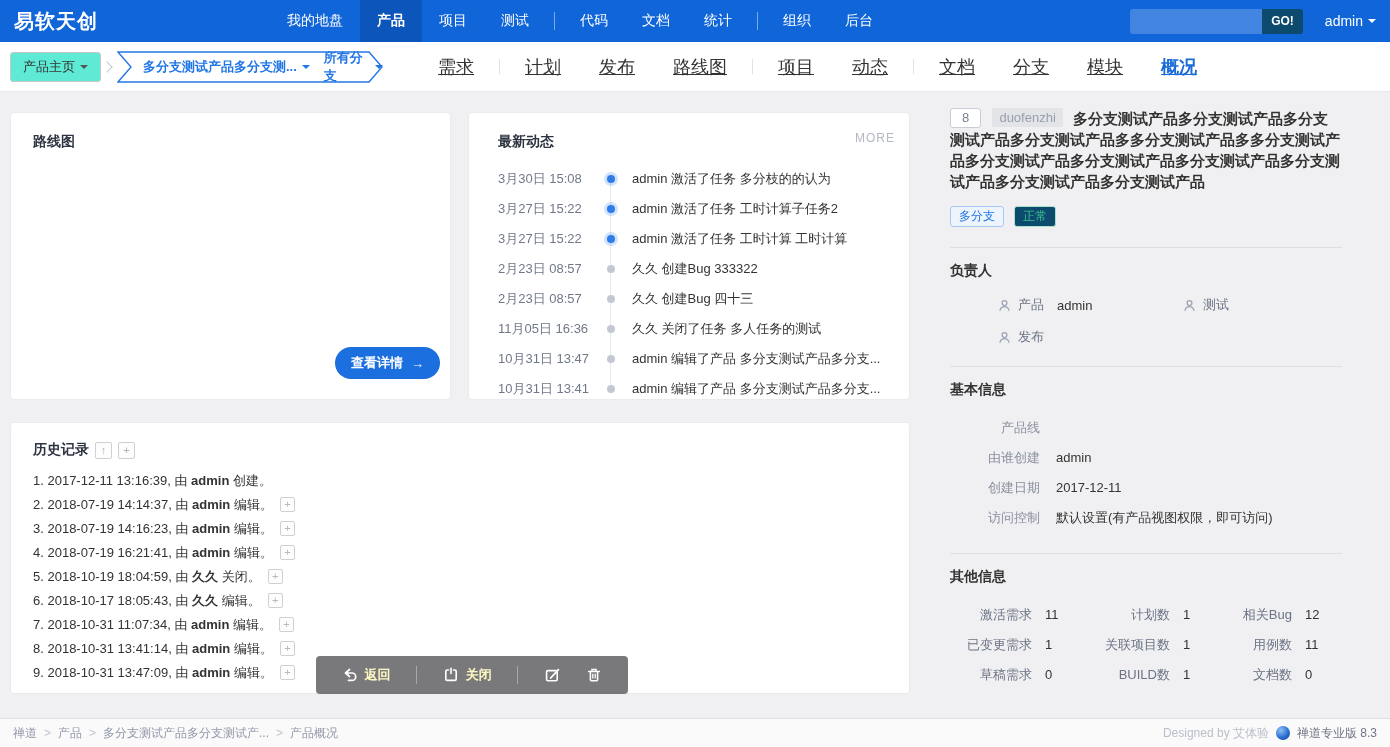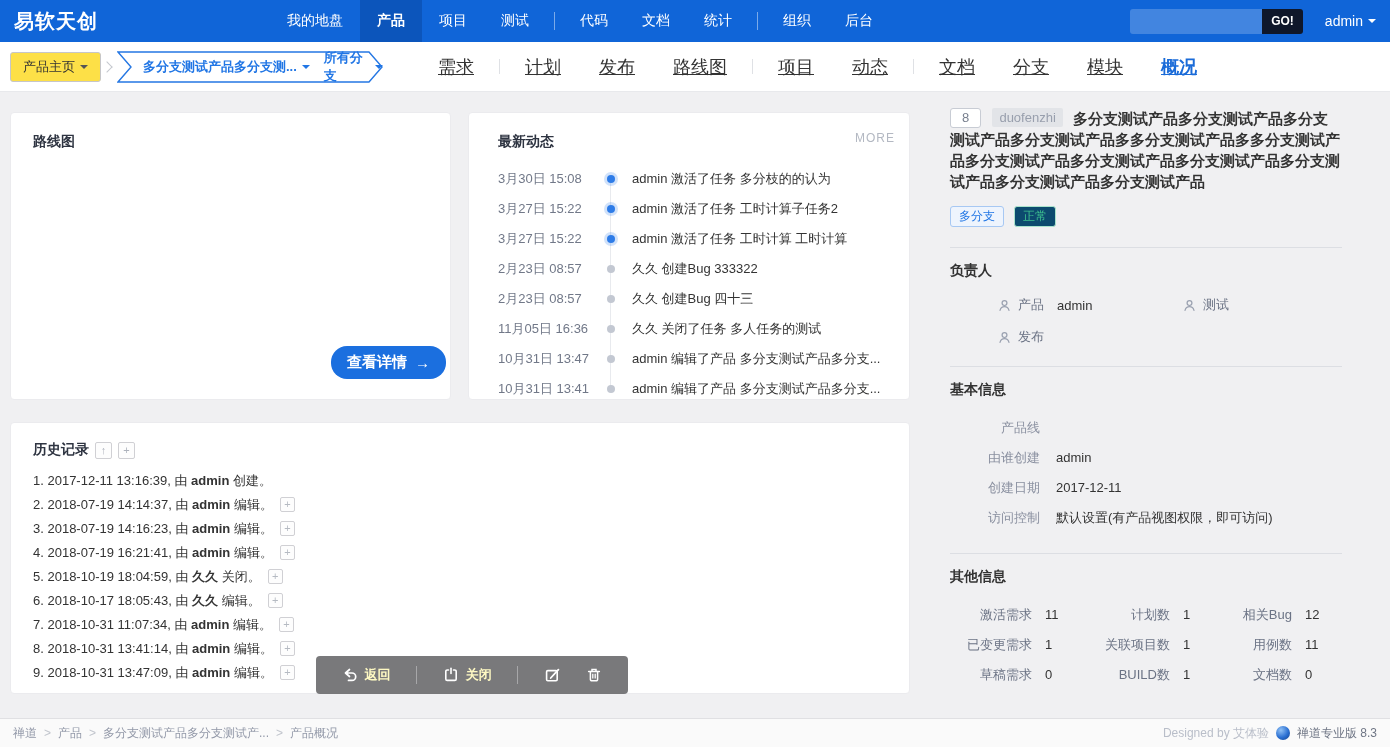--- a/index.html
+++ b/index.html
@@ -9,46 +9,46 @@
   
   .navbar { height:42px; background:#1065d8; display:flex; align-items:stretch; color:#fff; }
   .logo { font-size:20px; font-weight:bold; padding:0 14px; display:flex; align-items:center; letter-spacing:1px; }
   .nav-items { display:flex; align-items:stretch; margin-left:158px; }
   .nav-item { display:flex; align-items:center; padding:0 17px; font-size:14px; color:#fff; cursor:pointer; }
   .nav-item.active { background:#0c55bb; font-weight:bold; }
   .nav-sep { width:1px; height:18px; background:rgba(255,255,255,.45); align-self:center; margin:0 8px; }
   .nav-right { margin-left:auto; display:flex; align-items:center; padding-right:14px; }
   .searchbox { display:flex; align-items:center; }
   .search-input { width:132px; height:25px; border:none; background:#4285e0; border-radius:3px 0 0 3px; outline:none; color:#fff; padding:0 8px; font-size:13px; }
-  .go-btn { height:25px; border:none; background:#0f172a; color:#fff; font-size:12px; font-weight:bold; padding:0 9px; border-radius:0 3px 3px 0; cursor:pointer; }
+  .go-btn { height:25px; border:none; background:#0c4a6e; color:#fff; font-size:12px; font-weight:bold; padding:0 9px; border-radius:0 3px 3px 0; cursor:pointer; }
   .user-menu { margin-left:22px; font-size:14px; color:#fff; cursor:pointer; display:flex; align-items:center; }
   .caret { display:inline-block; width:0; height:0; border-left:4px solid transparent; border-right:4px solid transparent; border-top:4px solid currentColor; margin-left:5px; }
 
   
   .subnav { height:50px; background:#fff; display:flex; align-items:center; border-bottom:1px solid #e8e9ec; }
-  .home-btn { margin-left:10px; height:30px; padding:0 12px; background:#fde047; border:1px solid #c6c6c9; border-radius:3px; font-size:13px; color:#333; cursor:pointer; display:flex; align-items:center; }
+  .home-btn { margin-left:10px; height:30px; padding:0 12px; background:#5eead4; border:1px solid #c6c6c9; border-radius:3px; font-size:13px; color:#333; cursor:pointer; display:flex; align-items:center; }
   .home-btn .caret { color:#555; }
   .crumb-sep { display:inline-block; width:8px; height:8px; border-top:1px solid #c5c8ce; border-right:1px solid #c5c8ce; transform:rotate(45deg); margin:0 6px 0 2px; }
   .switcher { position:relative; height:32px; width:266px; }
   .switcher svg { position:absolute; inset:0; }
   .switcher-inner { position:relative; z-index:1; height:32px; display:flex; align-items:center; padding-left:26px; gap:14px; }
   .switch-link { color:#2176e5; font-size:13px; font-weight:bold; cursor:pointer; display:flex; align-items:center; }
   .switch-link .name { max-width:162px; white-space:nowrap; overflow:hidden; text-overflow:ellipsis; }
   .tabs { display:flex; align-items:center; margin-left:36px; }
   .tab { padding:0 19px; font-size:18px; color:#333; cursor:pointer;text-decoration:underline; }
   .tab.active { color:#1a6bd8; font-weight:bold; }
   .tab-sep { width:1px; height:15px; background:#dfe1e5; margin:0 6px; }
 
   
   .main { position:relative; height:626px; background:#f0f0f2; }
   .panel { position:absolute; background:#fff; border:1px solid #ebebee; border-radius:4px; }
   .panel-title { font-size:14px; font-weight:bold; color:#2f3542; }
 
   .roadmap-panel { left:10px; top:20px; width:441px; height:288px; padding:20px 22px; }
-  .detail-btn { position:absolute; right:4px; bottom:20px; background:#1b6fdf; border:none; color:#fff; font-size:15px; font-weight:bold; padding:7px 16px; border-radius:16px; cursor:pointer; display:flex; align-items:center; gap:8px; }
+  .detail-btn { position:absolute; right:10px; bottom:20px; background:#1b6fdf; border:none; color:#fff; font-size:13px; font-weight:bold; padding:7px 16px; border-radius:16px; cursor:pointer; display:flex; align-items:center; gap:8px; }
 
   .activity-panel { left:468px; top:20px; width:442px; height:288px; padding:20px 0 0 29px; }
   .more-link { position:absolute; right:14px; top:18px; font-size:12px; color:#b3b8c2; letter-spacing:1px; cursor:pointer; }
   .timeline { position:relative; margin-top:13px; }
   .timeline-line { position:absolute; left:112px; top:14px; bottom:14px; width:1px; background:#e8eaee; }
   .t-row { display:flex; align-items:center; height:30px; position:relative; }
   .t-date { width:100px; font-size:13px; color:#717888; flex:none; }
   .t-dotcol { width:26px; flex:none; display:flex; justify-content:center; }
   .t-dot { width:8px; height:8px; border-radius:50%; background:#c3c8d2; }
   .t-row.hot .t-dot { background:#2e7ce8; box-shadow:0 0 0 3px rgba(46,124,232,.22); }

